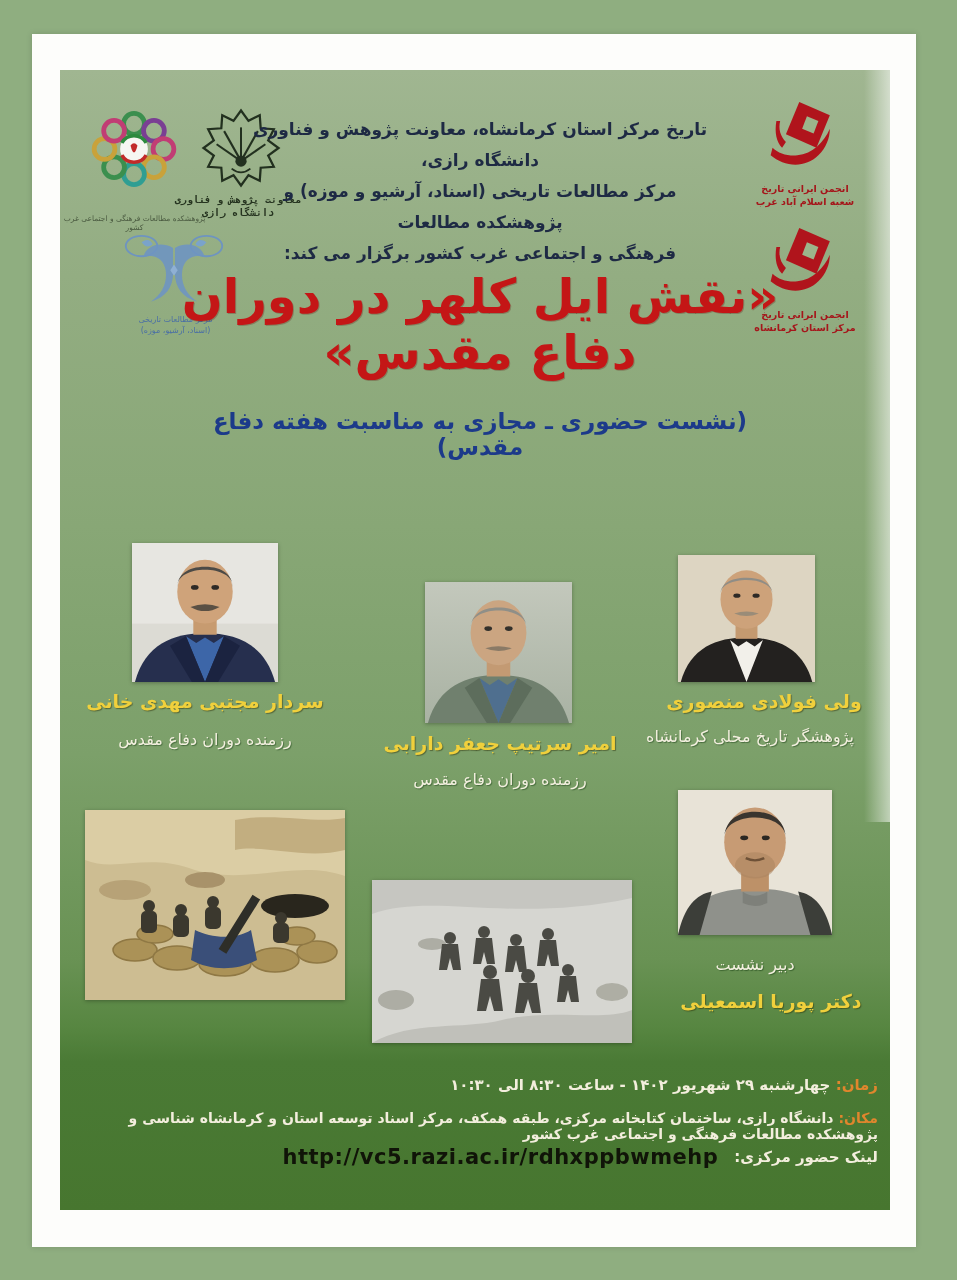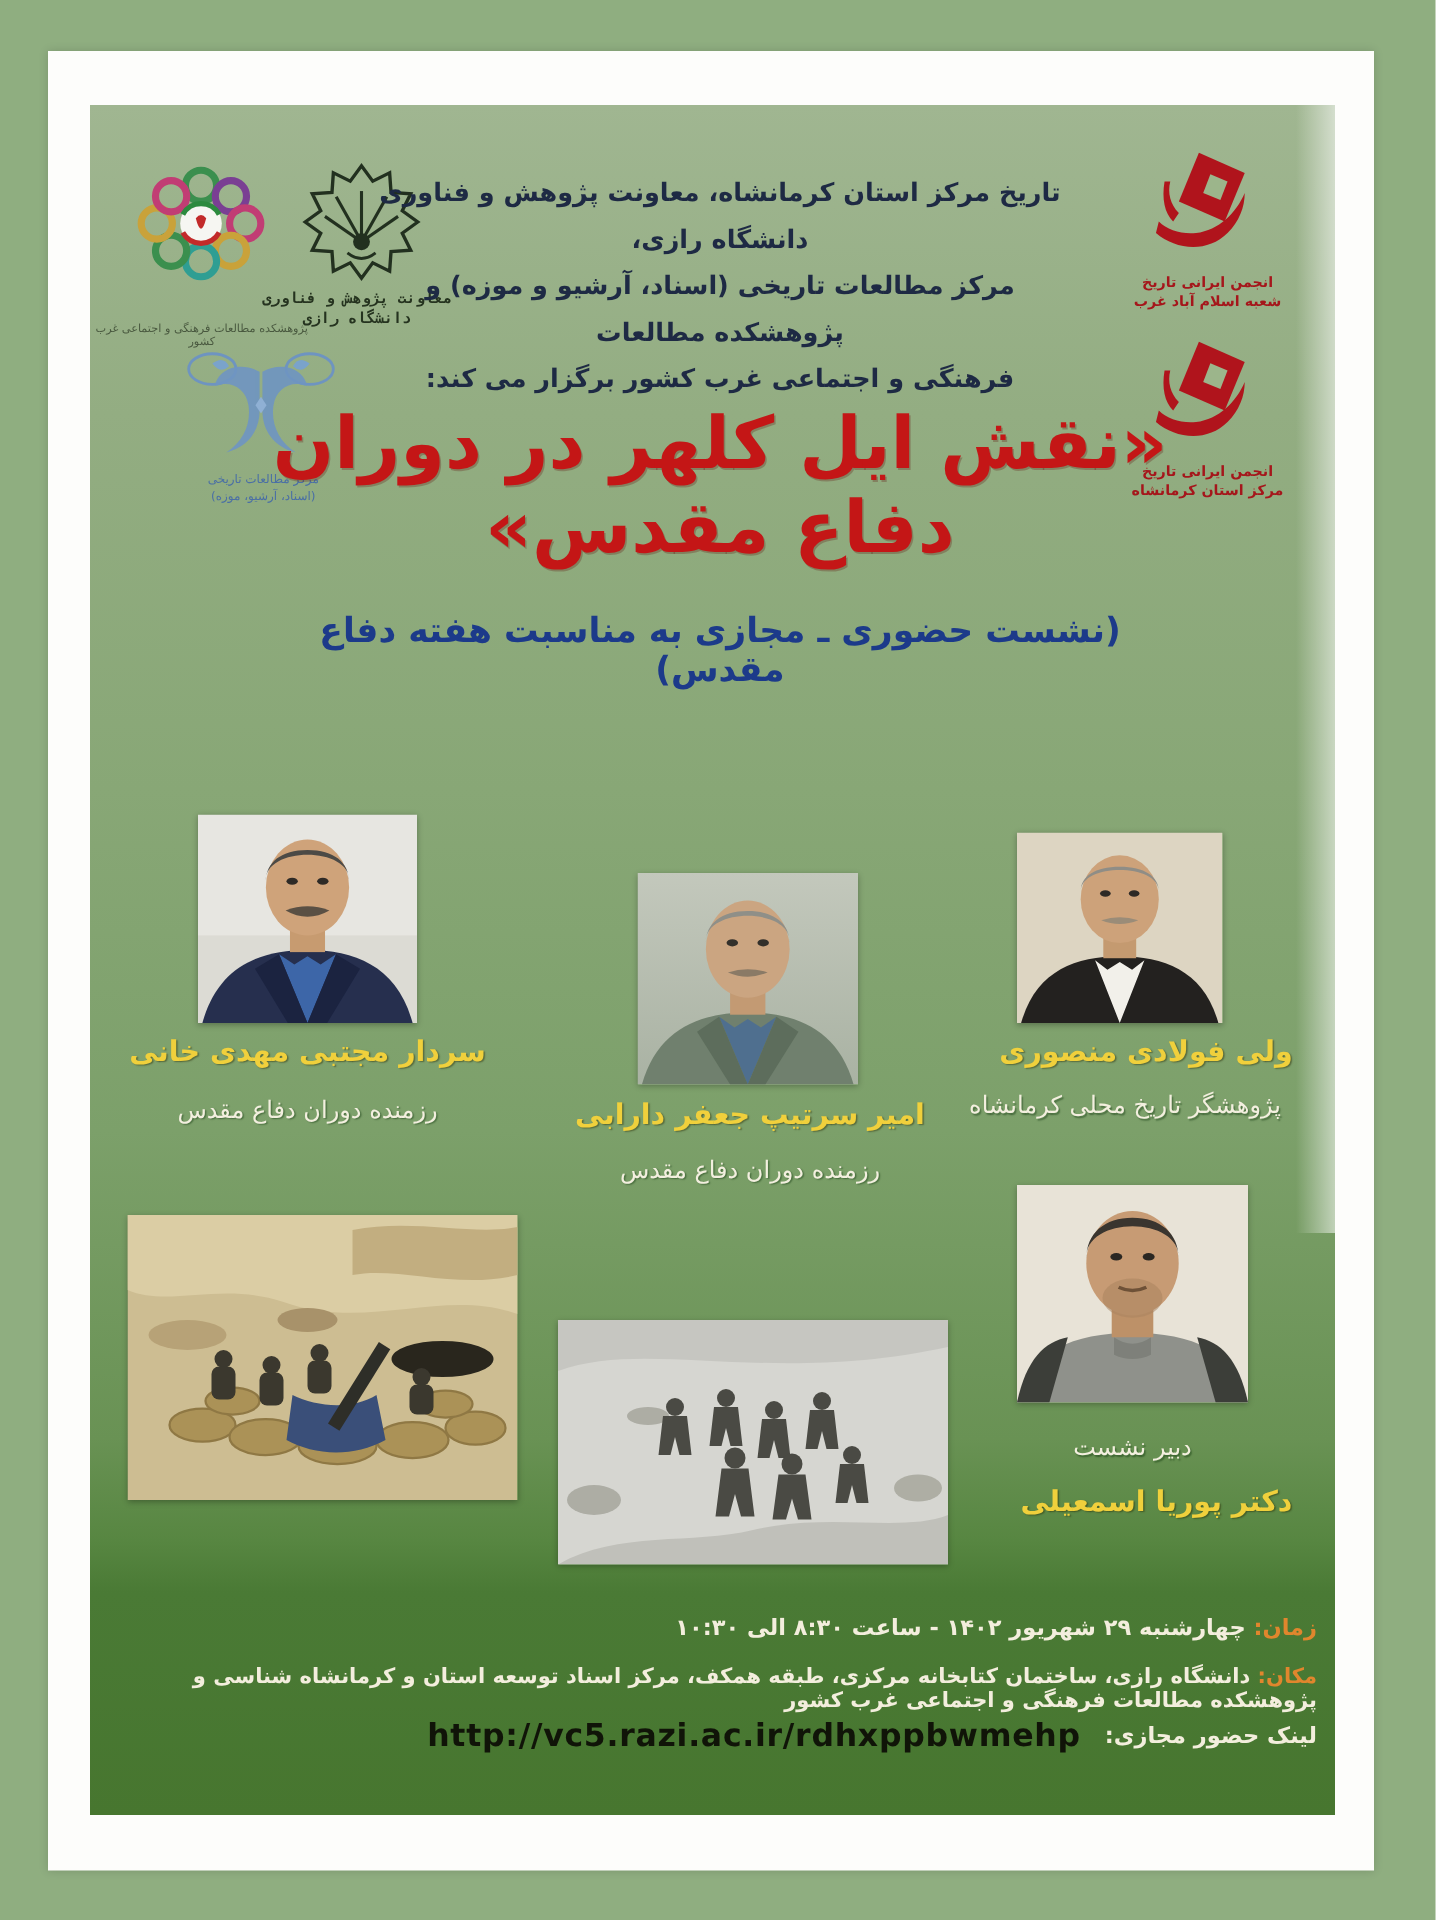--- a/index.html
+++ b/index.html
@@ -290,18 +290,18 @@
 
   <div class="abs foot" style="right:12px;top:1006px;width:560px;text-align:right;">
     <span class="lbl">زمان:</span>
     <span>چهارشنبه ۲۹ شهریور ۱۴۰۲ - ساعت ۸:۳۰ الی ۱۰:۳۰</span>
   </div>
   <div class="abs foot" style="right:12px;top:1040px;left:4px;text-align:right;font-size:14px;">
     <span class="lbl">مکان:</span>
     <span>دانشگاه رازی، ساختمان کتابخانه مرکزی، طبقه همکف، مرکز اسناد توسعه استان و کرمانشاه شناسی و پژوهشکده مطالعات فرهنگی و اجتماعی غرب کشور</span>
   </div>
   <div class="abs" style="right:12px;top:1075px;left:4px;display:flex;flex-direction:row;align-items:center;justify-content:flex-start;gap:16px;direction:rtl;">
-    <span class="foot">لینک حضور مجازی:</span>
+    <span class="foot">لینک حضور مرکزی:</span>
     <span class="url">http://vc5.razi.ac.ir/rdhxppbwmehp</span>
   </div>
 
   <div class="glare"></div>
 </div>
 
 </body></html>

